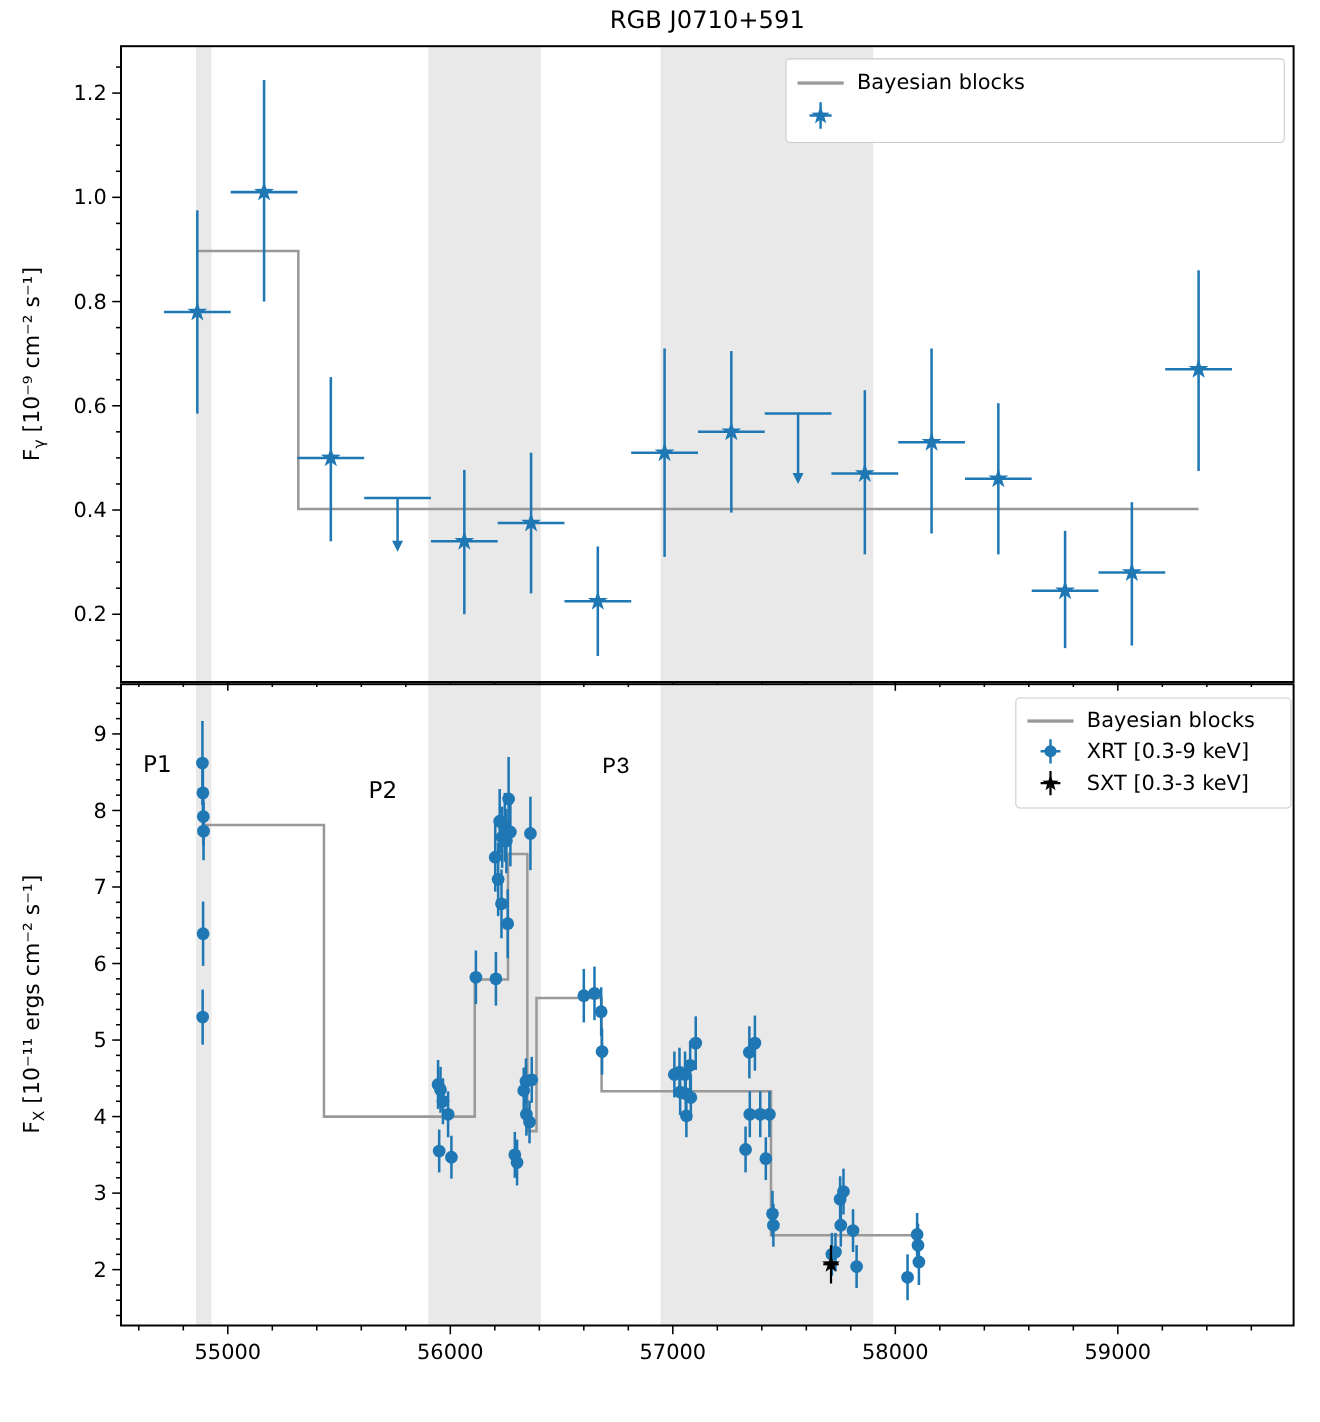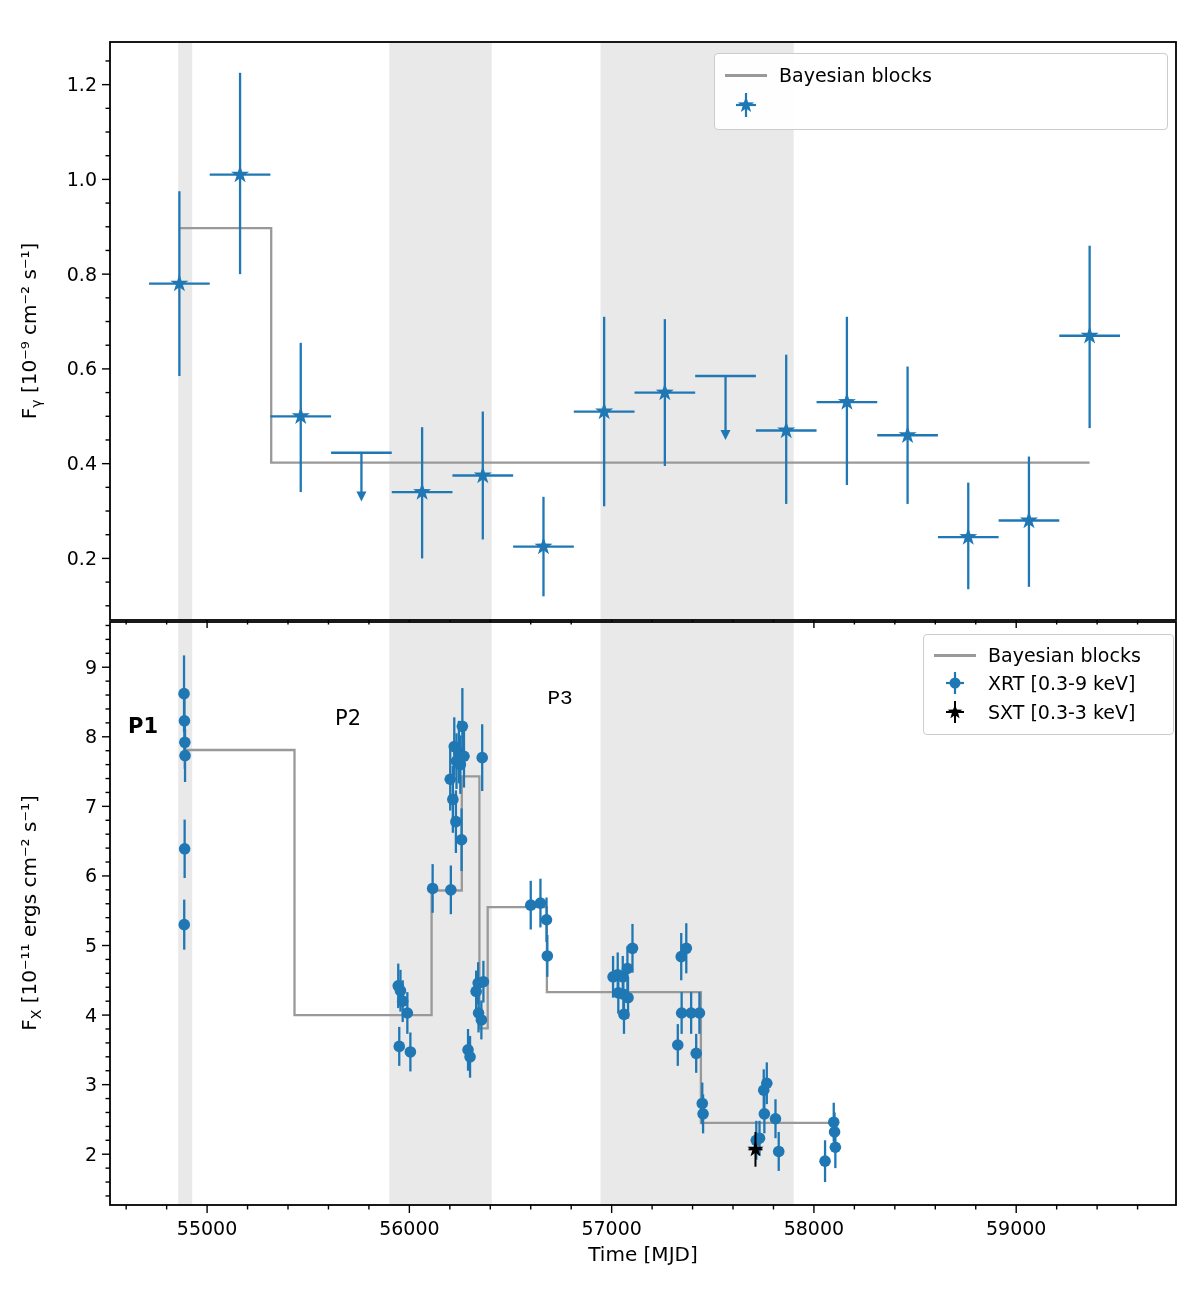--- a/index.html
+++ b/index.html
@@ -363,28 +363,28 @@
           <text x="97" y="673.7207637231504" text-anchor="end">9</text>
           <text x="207.09297912713473" y="1235" text-anchor="middle">55000</text>
           <text x="409.3700189753321" y="1235" text-anchor="middle">56000</text>
           <text x="611.6470588235294" y="1235" text-anchor="middle">57000</text>
           <text x="813.9240986717268" y="1235" text-anchor="middle">58000</text>
           <text x="1016.2011385199241" y="1235" text-anchor="middle">59000</text>
         </g>
       </g>
     </svg>
 
+  <div class="overlay" id="fig-title">RGB J0710+591</div>
 
   <div class="overlay y-label" id="y-label-top"><span>F</span><sub>γ</sub><span> [10⁻⁹ cm⁻² s⁻¹]</span></div>
 
   <div class="overlay y-label" id="y-label-bottom"><span>F</span><sub>X</sub><span> [10⁻¹¹ ergs cm⁻² s⁻¹]</span></div>
 
-  <div class="overlay" id="x-axis-label">Time [MJD]</div>
-
-  <div class="overlay annot" style="left:143px;top:726px;font-weight:bold;">P1</div>
+
+  <div class="overlay annot" style="left:143px;top:695px;">P1</div>
   <div class="overlay annot" style="left:348px;top:718px;">P2</div>
   <div class="overlay annot" style="left:560px;top:698px;font-family:Liberation Mono, monospace;">P3</div>
 
   <div class="overlay legend" id="legend-top">
     <div class="legend-row">
       <span class="swatch">
           <span class="line-swatch" style="background: rgb(153, 153, 153);"></span>
         </span>
       <span>Bayesian blocks</span>
     </div>

